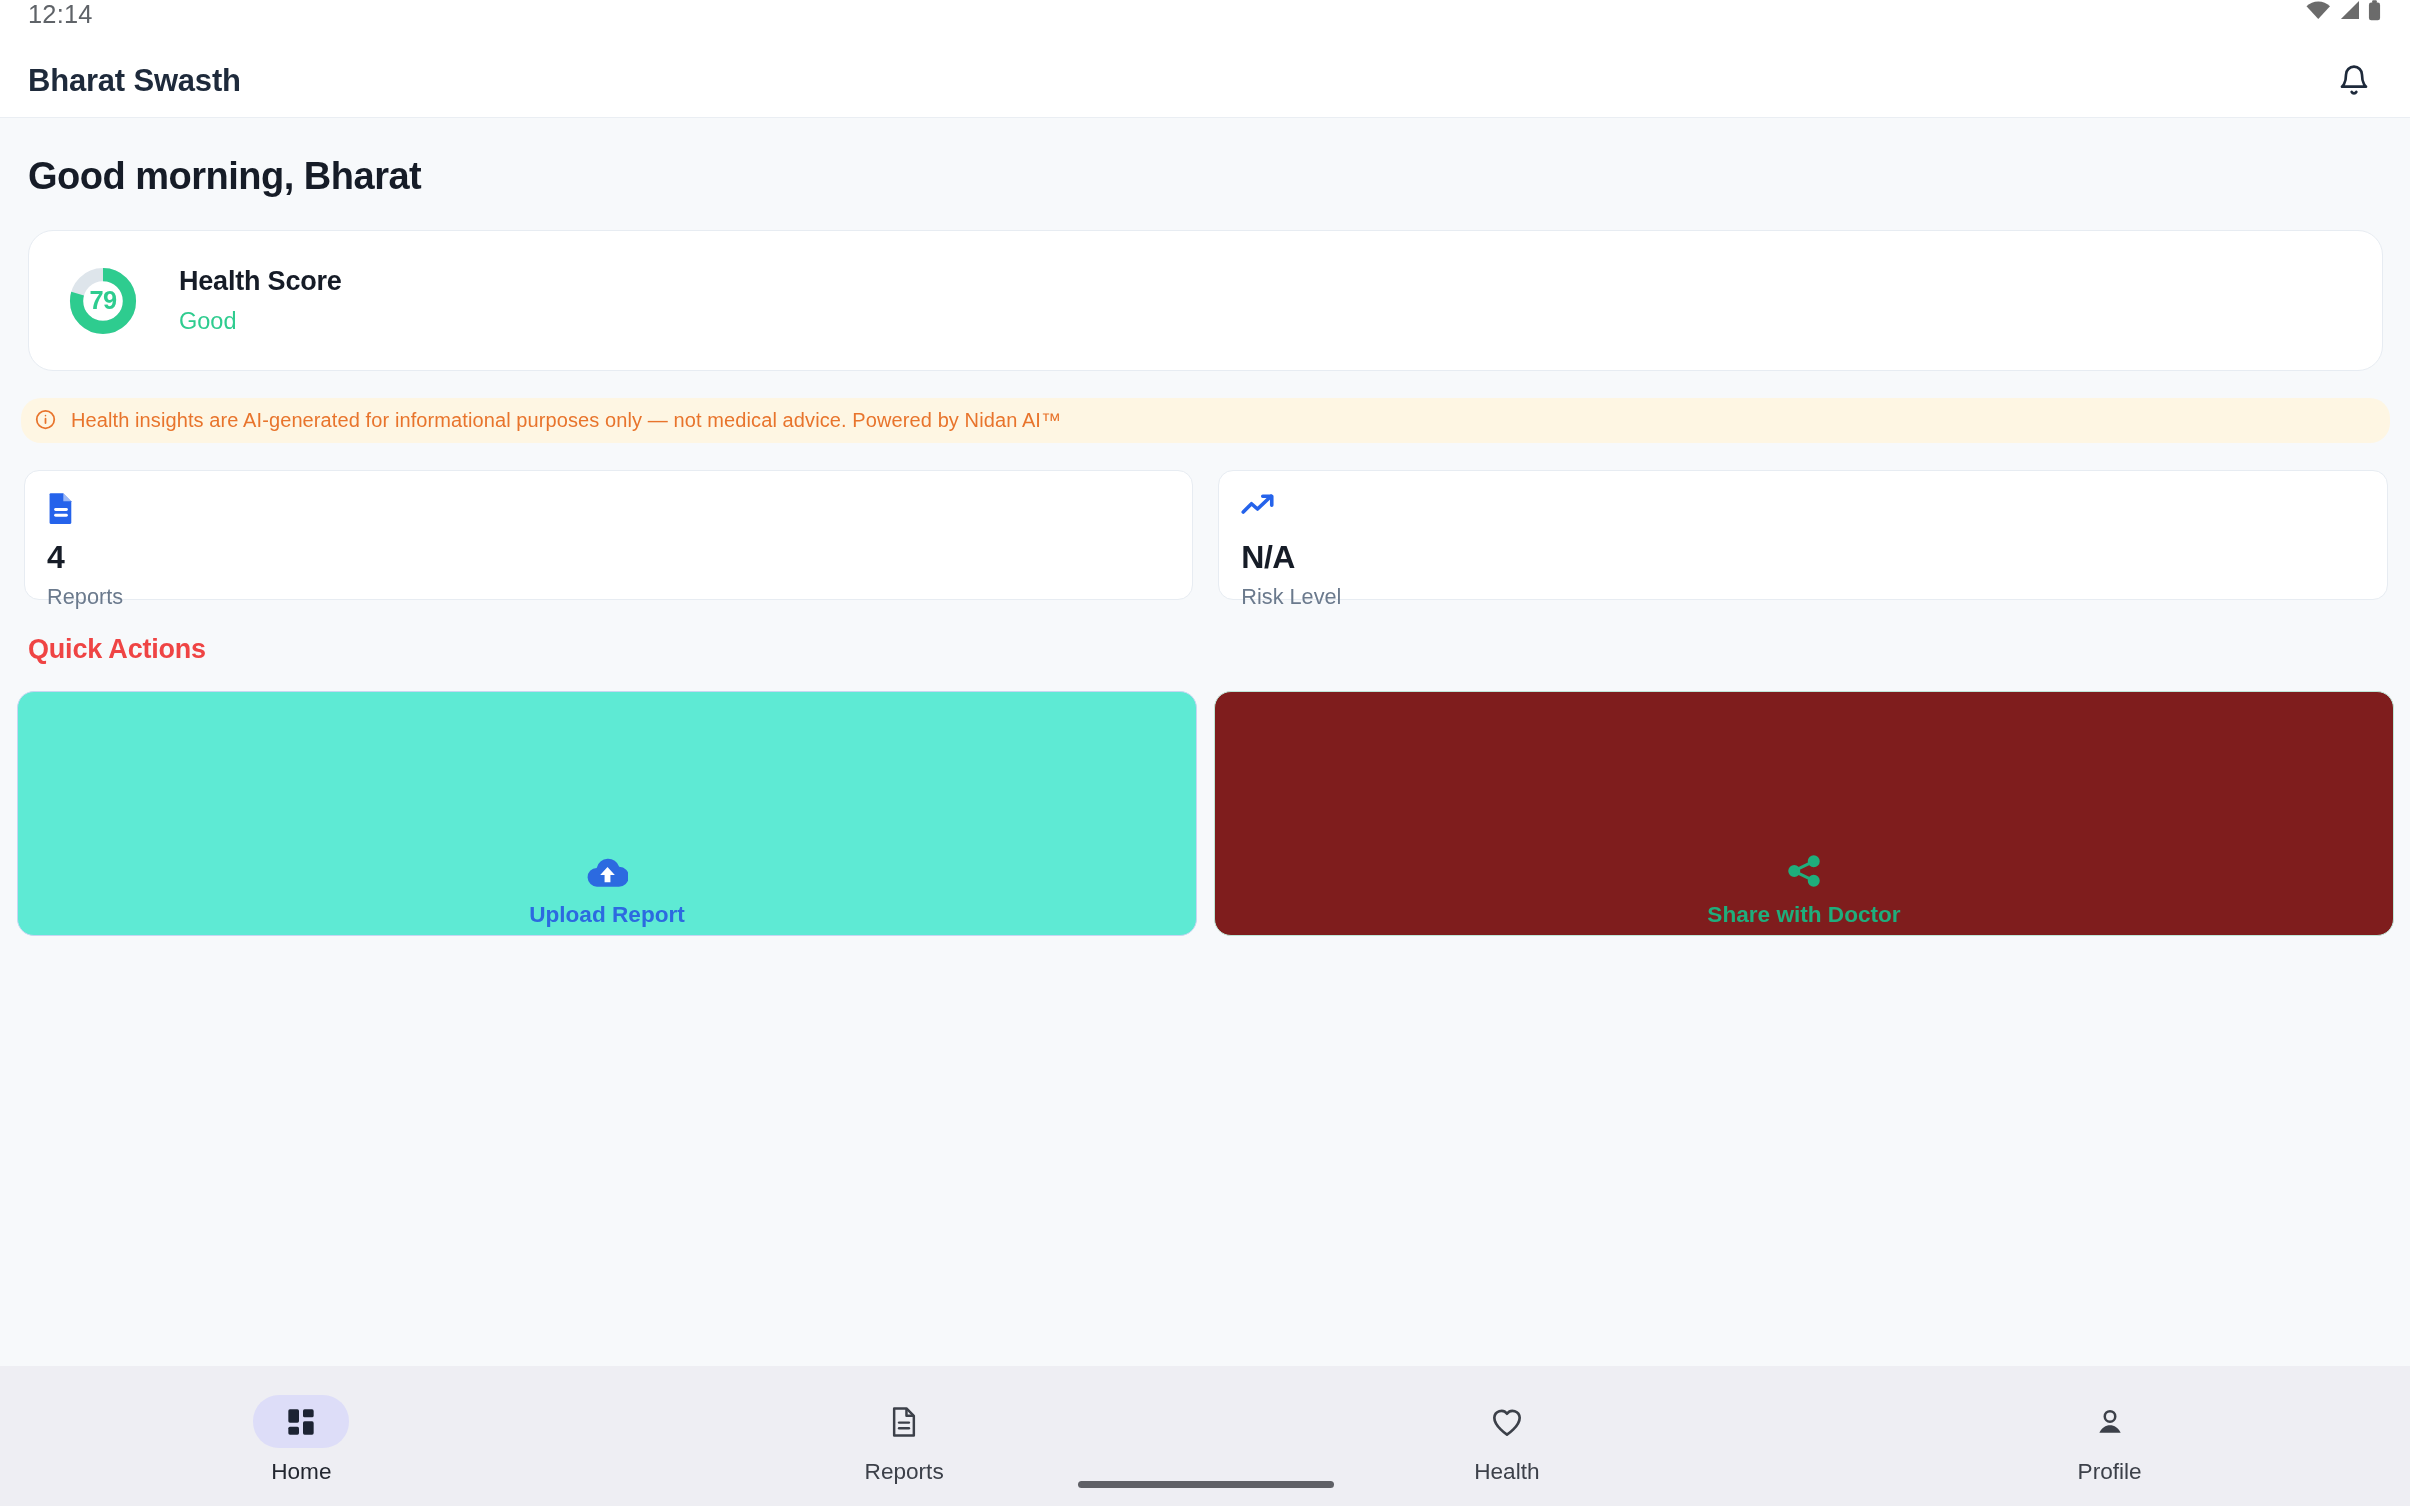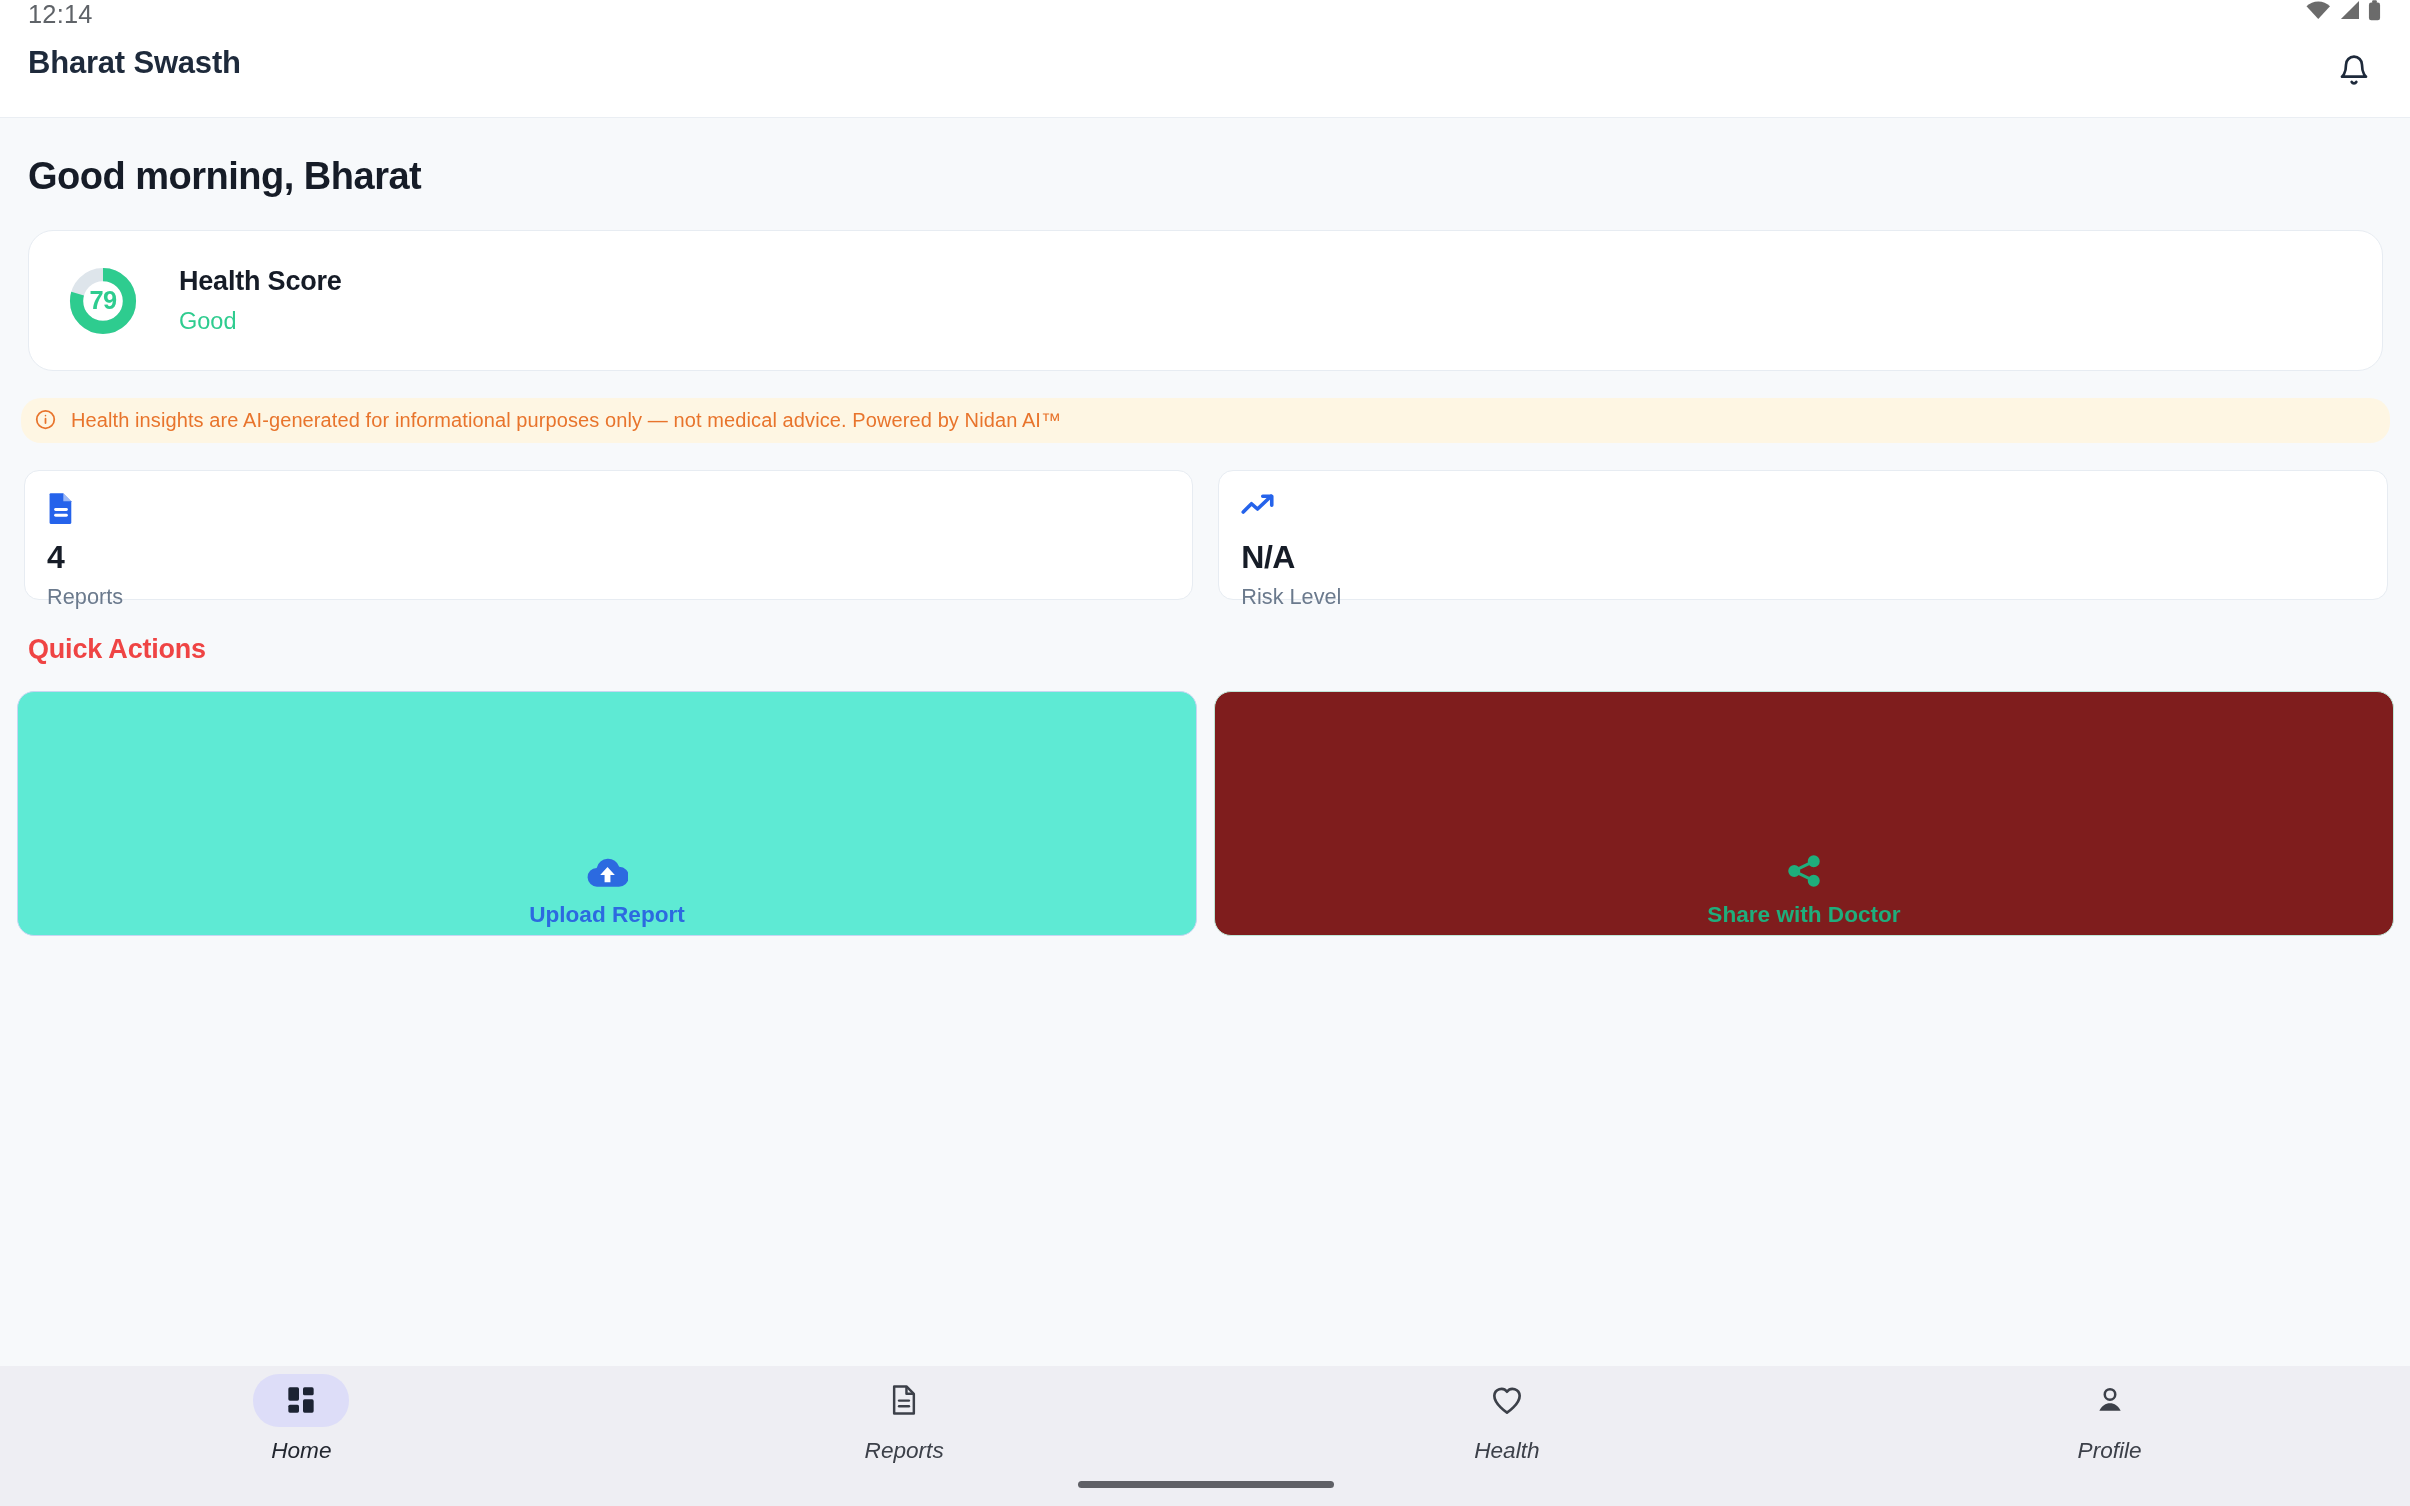--- a/index.html
+++ b/index.html
@@ -36,21 +36,21 @@
     align-items: center;
     gap: 8.5px;
   }
   #status-icons svg { display: block; }
 
   
   #app-header {
     height: 73px;
     background: #FFFFFF;
     display: flex;
-    align-items: flex-start;
+    align-items: center;
     justify-content: space-between;
     padding: 0 31px 0 28px;
     border-bottom: 0.9px solid #EAEEF3;
   }
   #app-title {
     font-size: 31px;
     font-weight: bold;
     color: #1E2A3B;
     letter-spacing: -0.2px;
   }
@@ -199,23 +199,22 @@
   .quick-card.blue .quick-label { color: #2C6AE0; }
   .quick-card.green .quick-label { color: #1FAE7C; }
 
   
   #bottom-nav {
     position: absolute;
     left: 0; right: 0; bottom: 0;
     height: 141px;
     background: #EEEEF3;
     display: flex;
-    align-items: flex-start;
+    align-items: center;
     padding-top: 7.5px;
-    font-style: italic;
   }
   .nav-item {
     flex: 1;
     display: flex;
     flex-direction: column;
     align-items: center;
     cursor: pointer;
   }
   .nav-icon-wrap {
     width: 96px;

